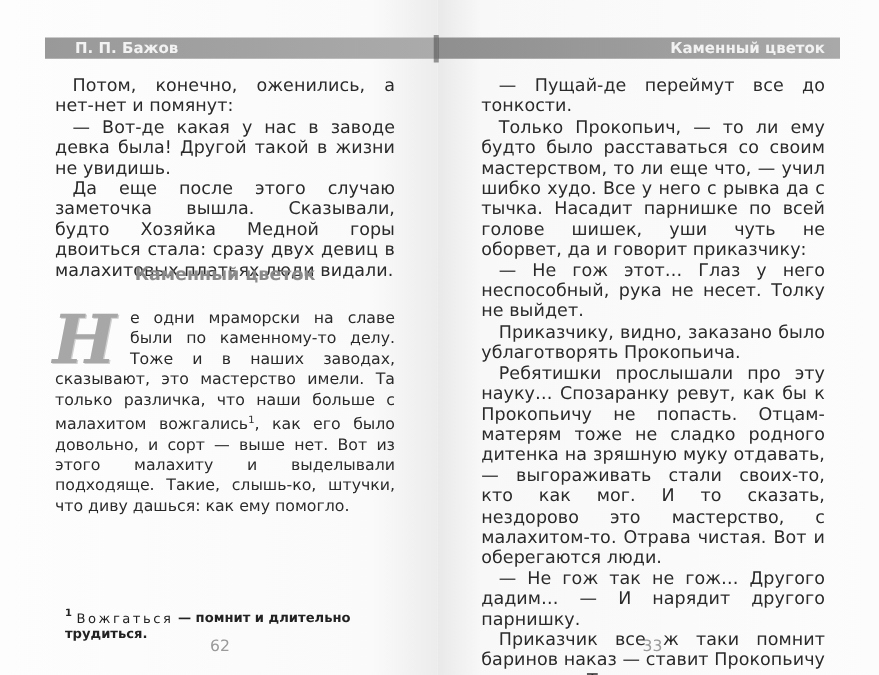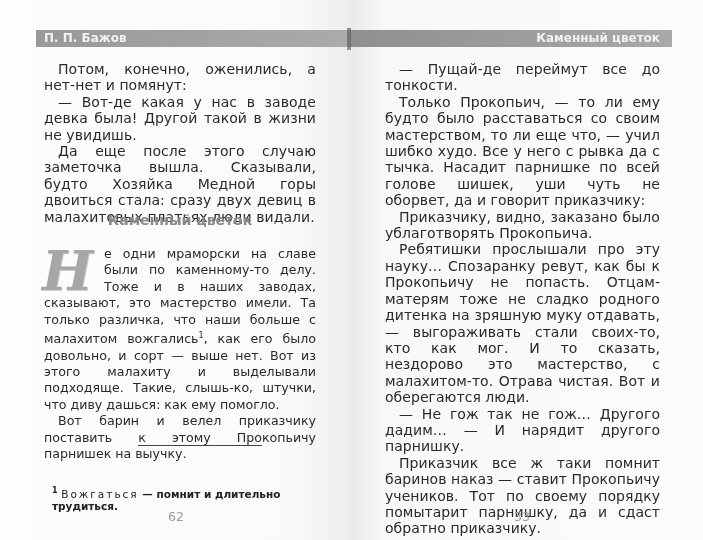--- a/index.html
+++ b/index.html
@@ -13,21 +13,21 @@
   .spread { position: absolute; inset: 0; display: flex; }
   .page { position: relative; height: 540px; }
   .page.left { width: 350px; background: linear-gradient(to right, #fdfdfd 0%, #fafafa 85%, #ececec 100%); }
   .page.right { width: 353px; background: linear-gradient(to right, #e9e9e9 0%, #f8f8f8 10%, #fcfcfc 100%); }
   .header-bar {
     position: absolute; top: 30px; height: 17px;
     background: #9e9e9e;
     color: #f2f2f2; font-weight: bold; font-size: 12px;
     line-height: 17px;
   }
-  .page.left .header-bar { left: 36px; right: 0; padding-left: 8px; background: linear-gradient(to right, #999 0%, #ababab 100%); }
+  .page.left .header-bar { left: 36px; right: 0; padding-left: 24px; background: linear-gradient(to right, #999 0%, #ababab 100%); }
   .page.right .header-bar { left: 0; width: 322px; text-align: right; padding-right: 0; background: linear-gradient(to right, #8f8f8f 0%, #a9a9a9 100%); }
   .page.right .header-bar span { padding-right: 12px; }
   .text-block {
     position: absolute; font-size: 14px; line-height: 16.4px;
     text-align: justify; letter-spacing: 0.05px;
   }
   .page.left .text-block.top { left: 44px; width: 272px; top: 61px; }
   .page.right .text-block { left: 35px; width: 275px; top: 61px; }
   .text-block p { margin: 0; text-indent: 14px; }
   .chapter-title {
@@ -67,34 +67,34 @@
     <div class="text-block top">
       <p>Потом, конечно, оженились, а нет-нет и помянут:</p>
       <p>— Вот-де какая у нас в заводе девка была! Другой такой в жизни не увидишь.</p>
       <p>Да еще после этого случаю заметочка вышла. Сказывали, будто Хозяйка Медной горы двоиться стала: сразу двух девиц в малахитовых платьях люди видали.</p>
     </div>
 
     <div class="chapter-title">Каменный цветок</div>
 
     <div class="body2">
       <p class="first"><span class="dropcap">Н</span><span>е одни мраморски на славе были по каменному-то делу. Тоже и в наших заводах, сказывают, это мастерство имели. Та только различка, что наши больше с малахитом вожгались</span><sup>1</sup><span>, как его было довольно, и сорт — выше нет. Вот из этого малахиту и выделывали подходяще. Такие, слышь-ко, штучки, что диву дашься: как ему помогло.</span></p>
-      <p><span>Вот барин и велел приказчику поставить </span><span class="underline-mark">к этому Про</span><span>копьичу парнишек на выучку.</span></p>
     </div>
 
     <div class="footnote"><sup>1</sup> <span class="spaced">Вожгаться</span><span> — помнит и длительно трудиться.</span></div>
 
     <div class="page-num">62</div>
   </div>
 
   <div class="page right">
     <div class="header-bar"><span>Каменный цветок</span></div>
 
     <div class="text-block">
       <p>— Пущай-де переймут все до тонкости.</p>
       <p>Только Прокопьич, — то ли ему будто было расставаться со своим мастерством, то ли еще что, — учил шибко худо. Все у него с рывка да с тычка. Насадит парнишке по всей голове шишек, уши чуть не оборвет, да и говорит приказчику:</p>
+      <p>— Не гож этот… Глаз у него неспособный, рука не несет. Толку не выйдет.</p>
       <p>Приказчику, видно, заказано было ублаготворять Прокопьича.</p>
       <p>Ребятишки прослышали про эту науку… Спозаранку ревут, как бы к Прокопьичу не попасть. Отцам-матерям тоже не сладко родного дитенка на зряшную муку отдавать, — выгораживать стали своих-то, кто как мог. И то сказать, нездорово это мастерство, с малахитом-то. Отрава чистая. Вот и оберегаются люди.</p>
       <p>— Не гож так не гож… Другого дадим… — И нарядит другого парнишку.</p>
       <p>Приказчик все ж таки помнит баринов наказ — ставит Прокопьичу учеников. Тот по своему порядку помытарит парнишку, да и сдаст обратно приказчику.</p>
 
     </div>
 
     <div class="page-num">33</div>
   </div>
   <div class="gutter-mark"></div>

